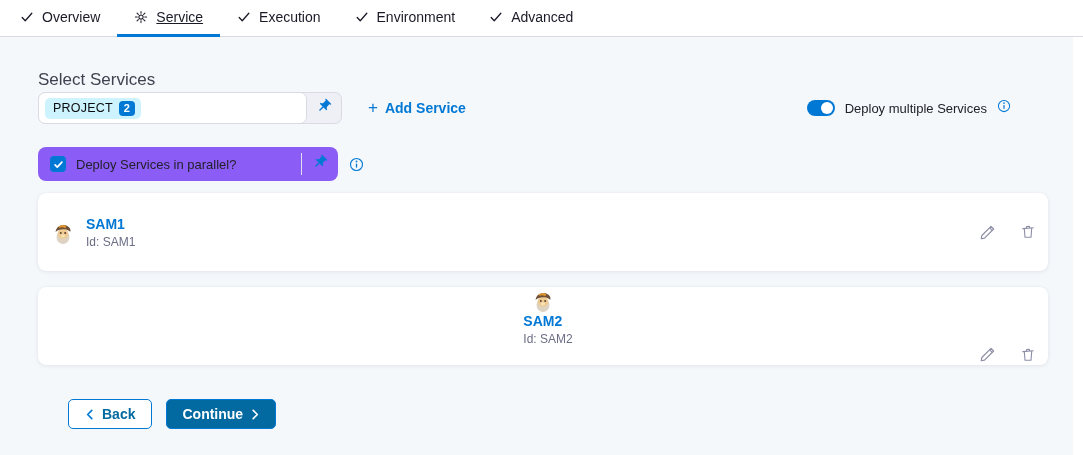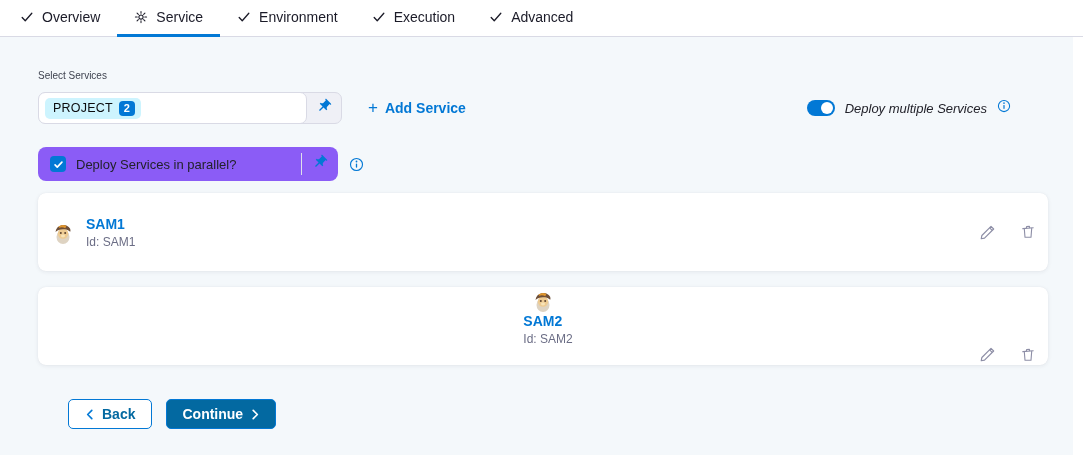--- a/index.html
+++ b/index.html
@@ -27,38 +27,38 @@
     gap: 8px;
     padding: 0 17px;
     font-size: 14px;
     font-weight: 500;
     color: #1b1b28;
     cursor: pointer;
     border-bottom: 3px solid transparent;
     margin-bottom: -1px;
     white-space: nowrap;
   }
-  .tab.active { border-bottom-color: #0278d5; }
+  .tab.active { border-bottom-color: #0278d5; text-decoration: underline; }
   .tab .ticon { display: flex; align-items: center; }
 
   
   .content {
     position: absolute;
     top: 37px; left: 0; right: 0; bottom: 0;
     background: #f4f8fb;
     padding: 33px 35px 0 38px;
   }
   .scroll-gutter {
     position: absolute;
     top: 37px; right: 0; width: 10px; bottom: 0;
     background: #ffffff;
   }
 
   .field-label {
-    font-size: 10px;
+    font-size: 17px;
     color: #3f4350;
     font-weight: 400;
     height: 16px;
   }
 
   
   .row1 {
     margin-top: 6px;
     display: flex;
     align-items: center;
@@ -136,21 +136,21 @@
     position: relative;
     cursor: pointer;
   }
   .toggle .knob {
     position: absolute;
     top: 2px; right: 2px;
     width: 12px; height: 12px;
     border-radius: 50%;
     background: #ffffff;
   }
-  .toggle-label { font-size: 13px; color: #22222a; font-style: italic; }
+  .toggle-label { font-size: 13px; color: #22222a; }
 
   
   .row2 {
     margin-top: 23px;
     display: flex;
     align-items: center;
   }
   .checkbox-row {
     width: 300px;
     height: 34px;
@@ -255,29 +255,29 @@
         </svg>
     </span>
     <span>Service</span>
   </div>
   <div class="tab">
     <span class="ticon">
       <svg width="14" height="14" viewBox="0 0 16 16">
           <path d="M2.5 8.5l3.5 3.8 7.5-8.6" stroke="#1b1b28" stroke-width="1.5" fill="none" stroke-linecap="round" stroke-linejoin="round"></path>
         </svg>
     </span>
-    <span>Environment</span>
+    <span>Execution</span>
   </div>
   <div class="tab">
     <span class="ticon">
       <svg width="14" height="14" viewBox="0 0 16 16">
           <path d="M2.5 8.5l3.5 3.8 7.5-8.6" stroke="#1b1b28" stroke-width="1.5" fill="none" stroke-linecap="round" stroke-linejoin="round"></path>
         </svg>
     </span>
-    <span>Execution</span>
+    <span>Environment</span>
   </div>
   <div class="tab">
     <span class="ticon">
       <svg width="14" height="14" viewBox="0 0 16 16">
           <path d="M2.5 8.5l3.5 3.8 7.5-8.6" stroke="#1b1b28" stroke-width="1.5" fill="none" stroke-linecap="round" stroke-linejoin="round"></path>
         </svg>
     </span>
     <span>Advanced</span>
   </div>
 </div>

